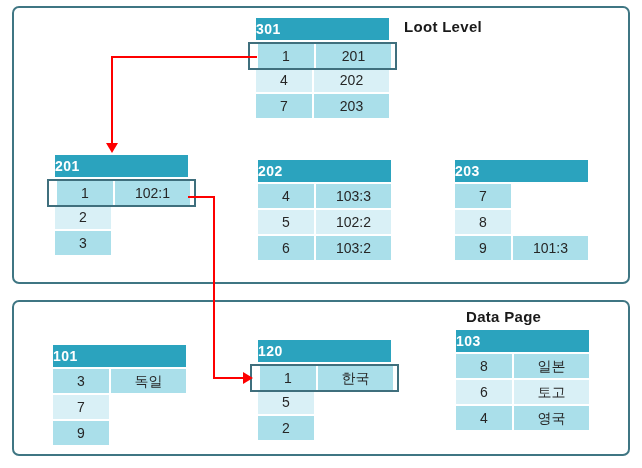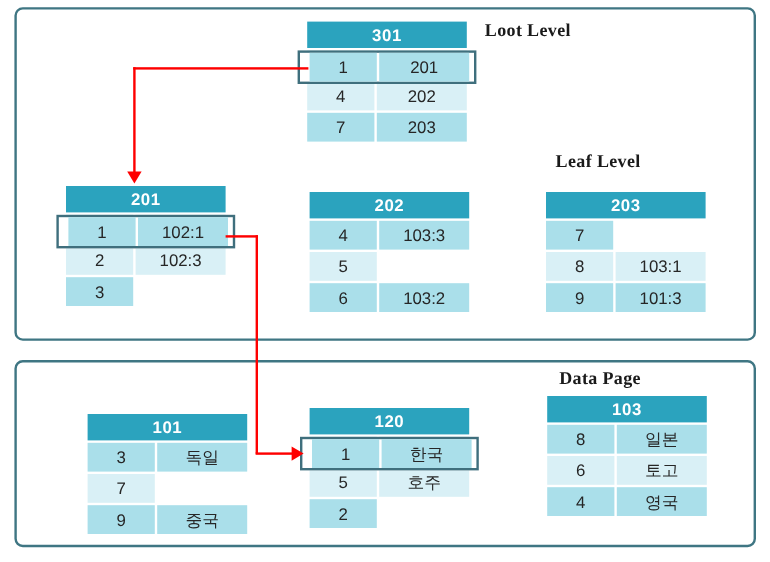--- a/index.html
+++ b/index.html
@@ -44,35 +44,33 @@
   }
 
   
   .section-label {
     position: absolute;
     font-size: 15px;
     font-weight: bold;
     color: #1a1a1a;
     letter-spacing: 0.3px;
     white-space: nowrap;
-    font-family: Liberation Serif, serif;
   }
   #label-root { left: 404px; top: 18px; }
   #label-leaf { left: 463px; top: 127px; }
   #label-data { left: 466px; top: 308px; }
 
   
   .node {
     position: absolute;
     width: 133px;
   }
   .node-header {
     height: 22px;
     line-height: 22px;
-    text-align: center;
     background: #2ba3be;
     color: #ffffff;
     font-size: 14px;
     font-weight: bold;
     letter-spacing: 0.5px;
   }
   .node-rows {
     margin-top: 2px;
   }
   .node-row {
@@ -113,21 +111,21 @@
     top: 0;
     display: flex;
     height: 100%;
   }
 
   
   #node-301 { left: 256px; top: 18px; }
   #node-201 { left: 55px;  top: 155px; }
   #node-202 { left: 258px; top: 160px; }
   #node-203 { left: 455px; top: 160px; }
-  #node-101 { left: 53px;  top: 345px; margin-left: 20px; }
+  #node-101 { left: 53px;  top: 345px; }
   #node-102 { left: 258px; top: 340px; }
   #node-103 { left: 456px; top: 330px; }
 
   
   .red-seg {
     position: absolute;
     background: #fe0000;
     z-index: 3;
   }
   .red-arrow-down {
@@ -160,21 +158,20 @@
 </style>
 </head>
 <body>
 
 <div id="stage">
 
   <div class="panel" id="panel-index"></div>
   <div class="panel" id="panel-data"></div>
 
   <div class="section-label" id="label-root">Loot Level</div>
-  <div class="section-label" id="label-leaf">Leaf Level</div>
   <div class="section-label" id="label-data">Data Page</div>
 
   <div class="node" id="node-301">
     <div class="node-header">301</div>
     <div class="node-rows">
       <div class="node-row row-a">
         <div class="cell cell-key">1</div>
         <div class="cell cell-val">201</div>
       </div>
       <div class="node-row row-b">
@@ -197,21 +194,20 @@
 
   <div class="node" id="node-201">
     <div class="node-header">201</div>
     <div class="node-rows">
       <div class="node-row row-a">
         <div class="cell cell-key">1</div>
         <div class="cell cell-val">102:1</div>
       </div>
       <div class="node-row row-b">
         <div class="cell cell-key">2</div>
-        <div class="cell cell-val">102:3</div>
       </div>
       <div class="node-row row-a">
         <div class="cell cell-key">3</div>
       </div>
     </div>
   </div>
 
   <div class="hl-frame" style="left:47px; top:179px; width:149px; height:28px;">
     <div class="hl-inner">
       <div class="cell cell-key" style="background:#aadfea;">1</div>
@@ -221,72 +217,70 @@
 
   <div class="node" id="node-202">
     <div class="node-header">202</div>
     <div class="node-rows">
       <div class="node-row row-a">
         <div class="cell cell-key">4</div>
         <div class="cell cell-val">103:3</div>
       </div>
       <div class="node-row row-b">
         <div class="cell cell-key">5</div>
+        <div class="cell cell-val">102:2</div>
       </div>
       <div class="node-row row-a">
         <div class="cell cell-key">6</div>
         <div class="cell cell-val">103:2</div>
       </div>
     </div>
   </div>
 
   <div class="node" id="node-203">
     <div class="node-header">203</div>
     <div class="node-rows">
       <div class="node-row row-a">
         <div class="cell cell-key">7</div>
       </div>
       <div class="node-row row-b">
         <div class="cell cell-key">8</div>
-        <div class="cell cell-val">103:1</div>
       </div>
       <div class="node-row row-a">
         <div class="cell cell-key">9</div>
         <div class="cell cell-val">101:3</div>
       </div>
     </div>
   </div>
 
   <div class="node" id="node-101">
     <div class="node-header">101</div>
     <div class="node-rows">
       <div class="node-row row-a">
         <div class="cell cell-key">3</div>
         <div class="cell cell-val">독일</div>
       </div>
       <div class="node-row row-b">
         <div class="cell cell-key">7</div>
       </div>
       <div class="node-row row-a">
         <div class="cell cell-key">9</div>
-        <div class="cell cell-val">중국</div>
       </div>
     </div>
   </div>
 
   <div class="node" id="node-102">
     <div class="node-header">120</div>
     <div class="node-rows">
       <div class="node-row row-a">
         <div class="cell cell-key">1</div>
         <div class="cell cell-val">한국</div>
       </div>
       <div class="node-row row-b">
         <div class="cell cell-key">5</div>
-        <div class="cell cell-val">호주</div>
       </div>
       <div class="node-row row-a">
         <div class="cell cell-key">2</div>
       </div>
     </div>
   </div>
 
   <div class="hl-frame" style="left:250px; top:364px; width:149px; height:28px;">
     <div class="hl-inner">
       <div class="cell cell-key" style="background:#aadfea;">1</div>

